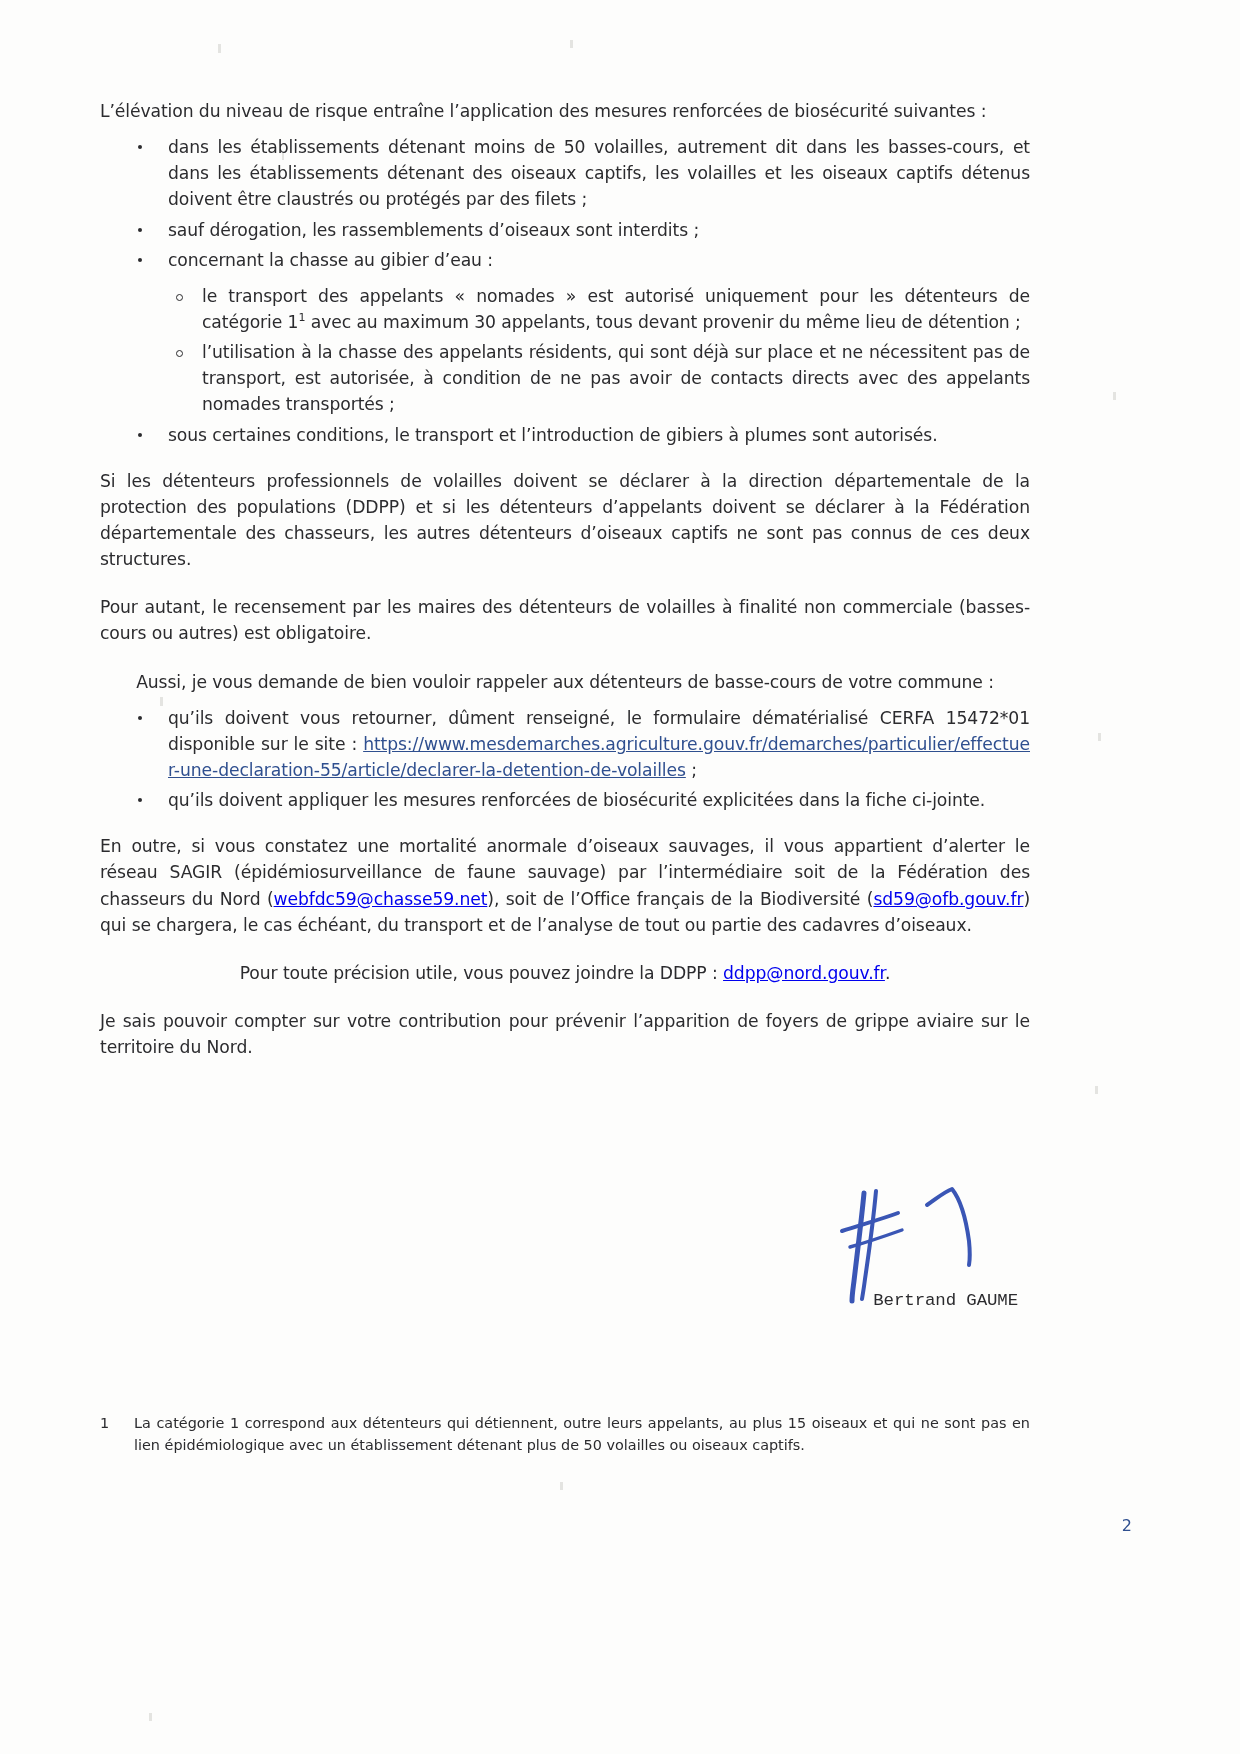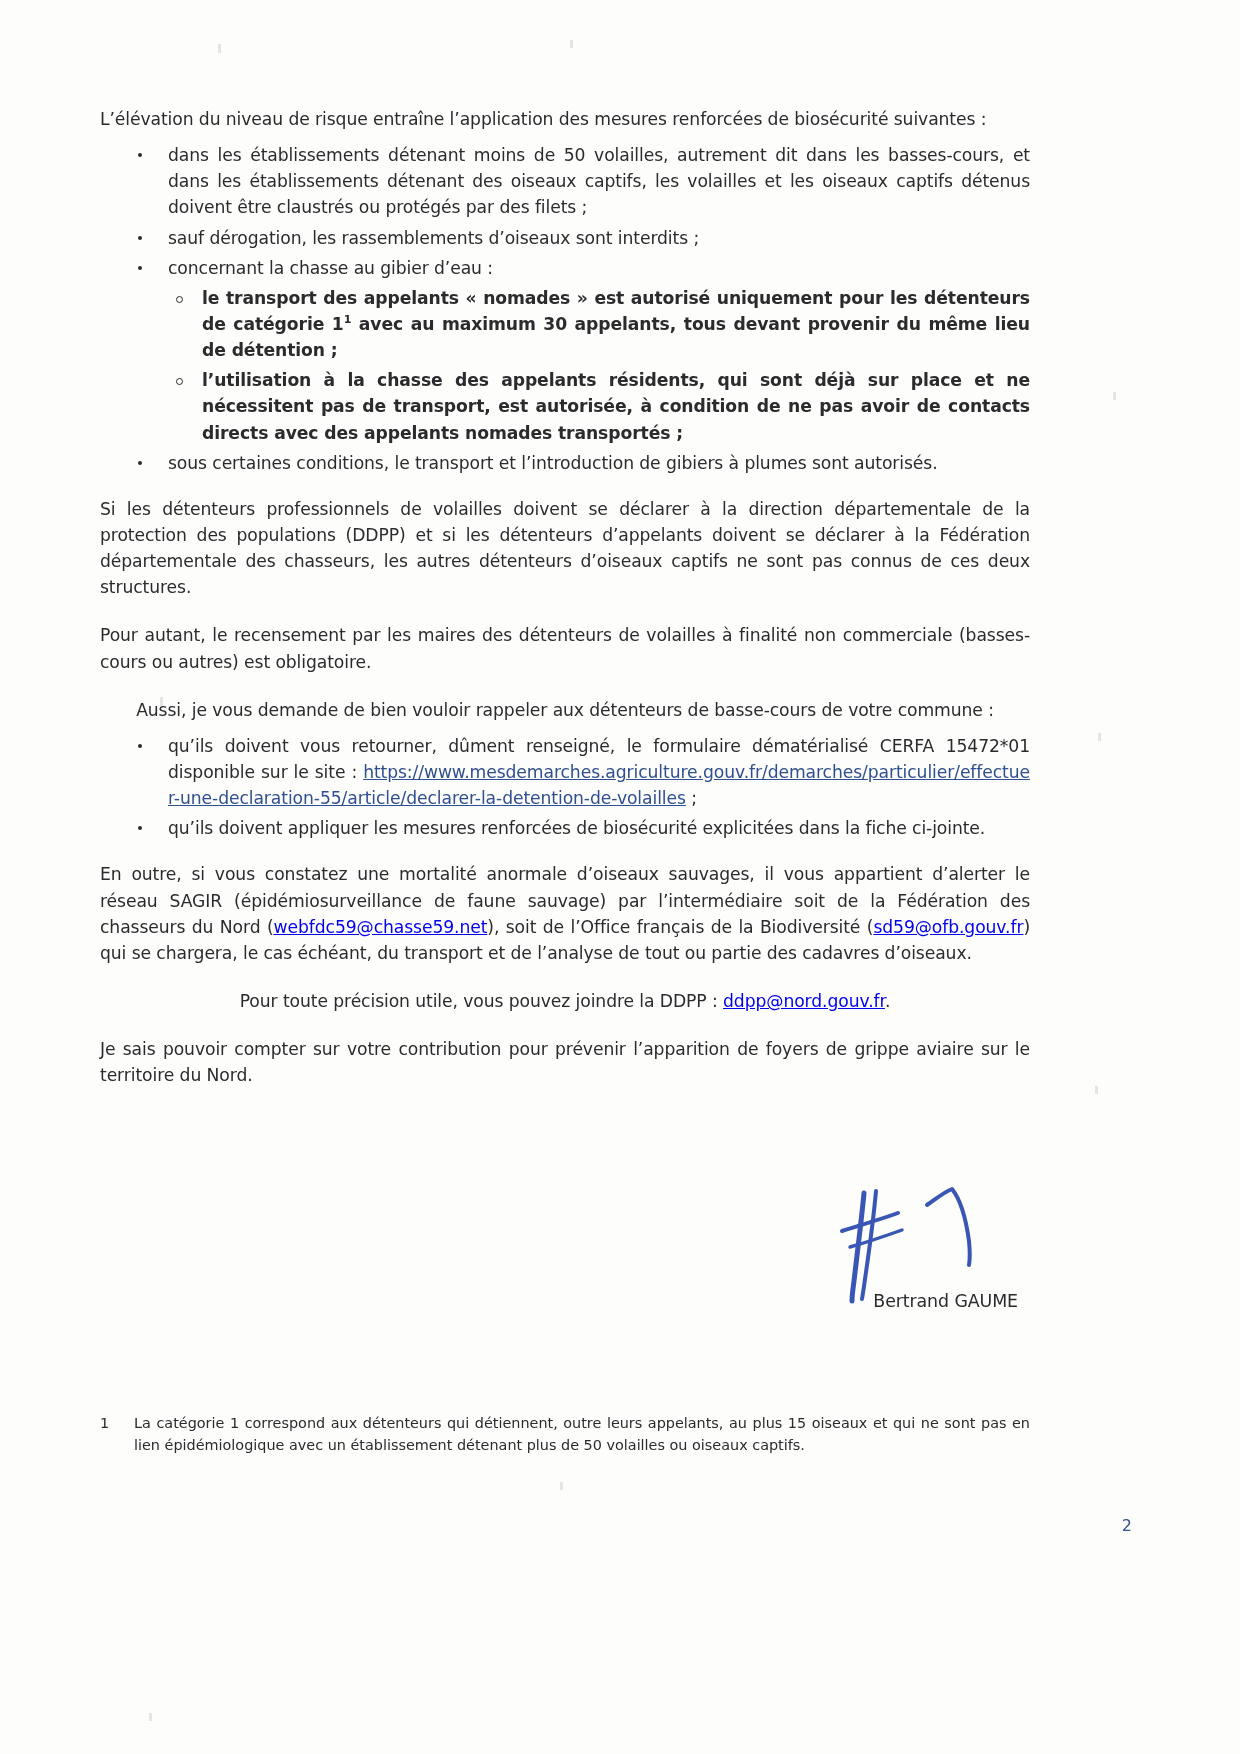--- a/index.html
+++ b/index.html
@@ -27,21 +27,21 @@
   }
 
   .content {
     position: absolute;
     left: 100px;
     top: 98px;
     width: 930px;
   }
 
   p.para {
-    margin: 8px 0 22px 0;
+    margin: 0 0 22px 0;
     font-size: 17.2px;
     line-height: 1.52;
     text-align: justify;
     letter-spacing: -0.1px;
     color: #2b2b2e;
   }
   p.para.tight { margin-bottom: 10px; }
   p.para.nojust { text-align: center; }
 
   ul.lvl1 {
@@ -64,24 +64,23 @@
     position: absolute;
     left: 38px;
     top: 11px;
     width: 4px;
     height: 4px;
     background: #2b2b2e;
     border-radius: 50%;
   }
 
   ul.lvl2 {
-    margin: 4px 0 4px 0;
+    margin: 10px 0 4px 0;
     padding: 0;
     list-style: none;
-    font-weight: bold;
   }
   ul.lvl2 > li {
     position: relative;
     padding-left: 34px;
     margin-bottom: 4px;
     text-align: justify;
   }
   ul.lvl2 > li::before {
     content: "";
     position: absolute;
@@ -102,20 +101,21 @@
   }
 
   sup.fn { font-size: 11px; vertical-align: super; }
 
   .signature-block {
     position: absolute;
     left: 100px;
     top: 1195px;
     width: 930px;
     height: 130px;
+    font-family: Liberation Mono, monospace;
   }
   .sig-name {
     position: absolute;
     right: 12px;
     top: 96px;
     font-size: 17.4px;
     color: #2b2b2e;
     letter-spacing: -0.1px;
   }
   .sig-svg {

